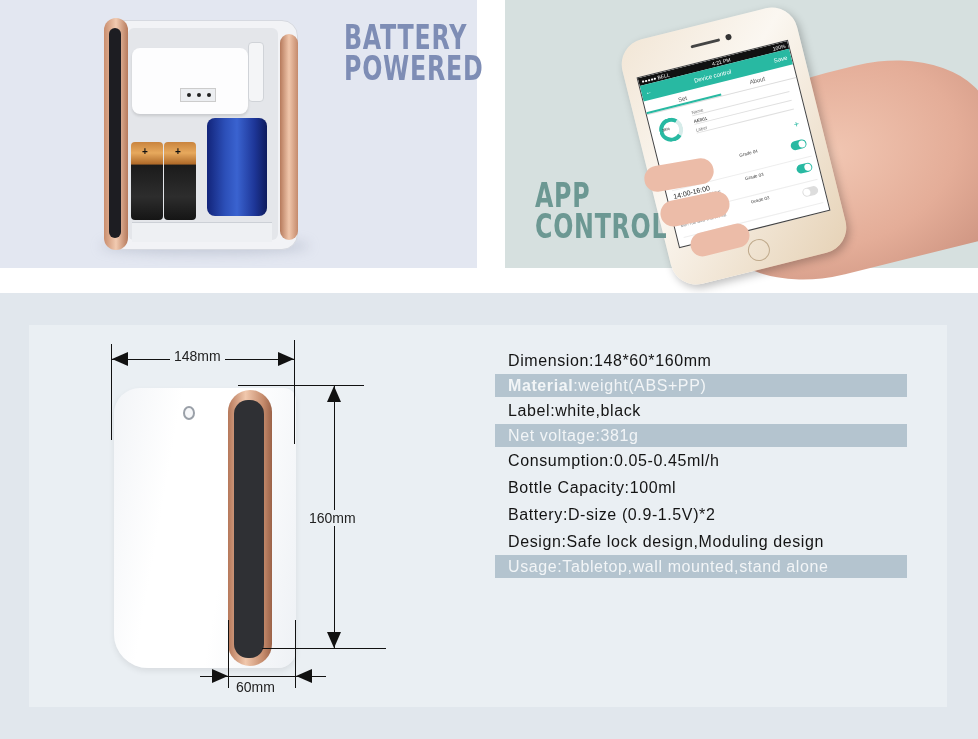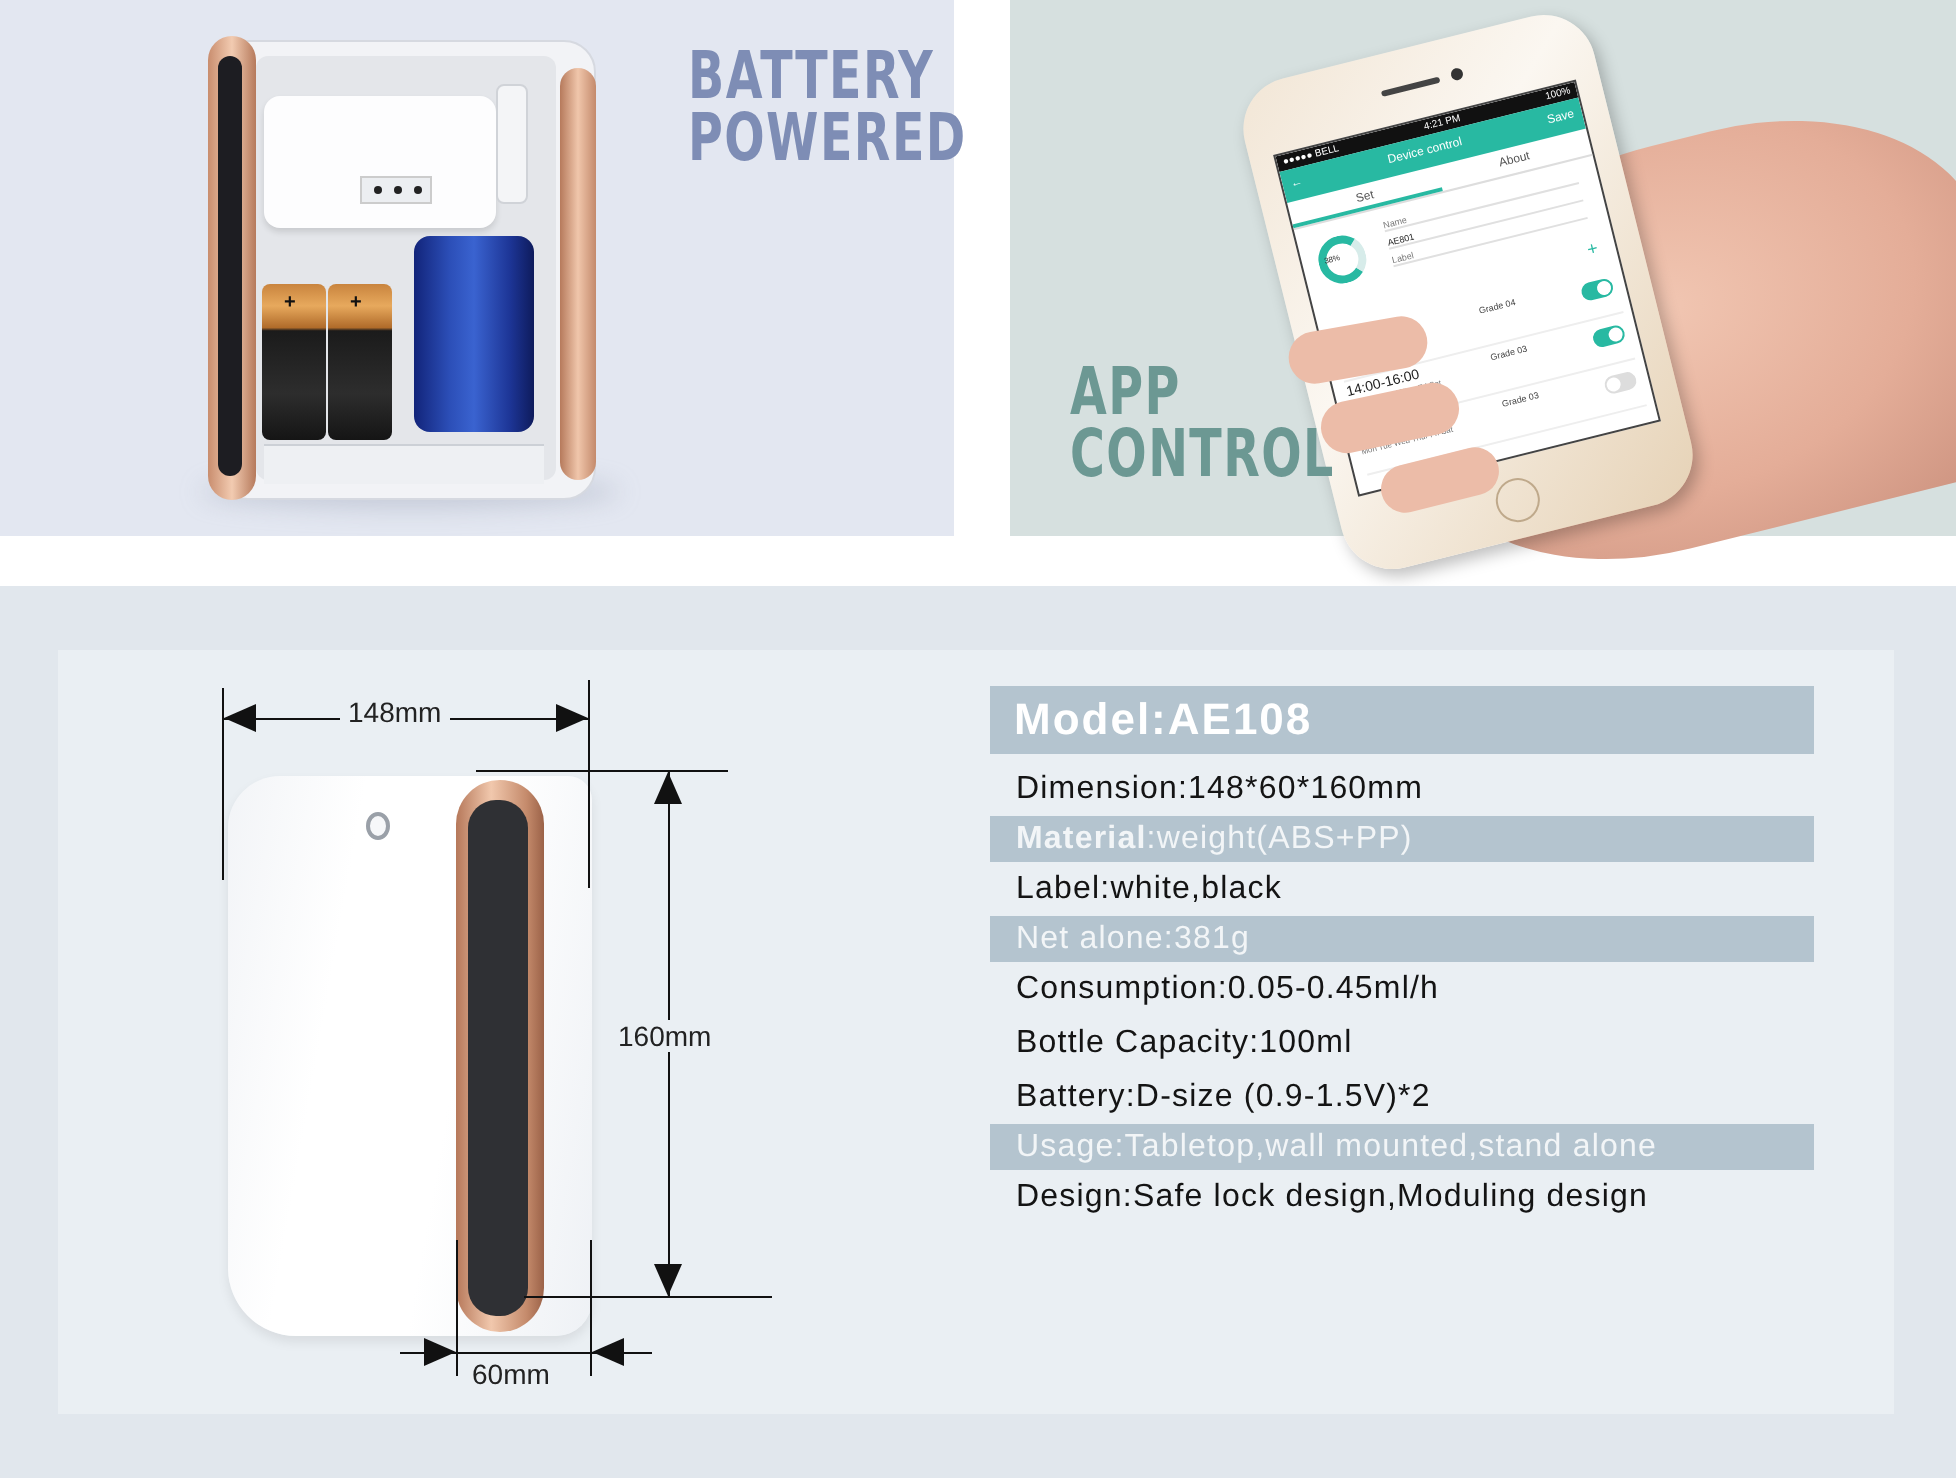--- a/index.html
+++ b/index.html
@@ -209,24 +209,23 @@
 <div class="dim-label" style="left:305px;top:510px">160mm</div>
 
 <div class="dim-line" style="left:228px;top:620px;width:1px;height:68px"></div>
 <div class="dim-line" style="left:295px;top:620px;width:1px;height:68px"></div>
 <div class="dim-line" style="left:200px;top:676px;width:126px;height:1px"></div>
 <div class="arrow arrow-right" style="left:212px;top:669px"></div>
 <div class="arrow arrow-left" style="left:296px;top:669px"></div>
 <div class="dim-label" style="left:232px;top:679px;background:transparent">60mm</div>
 
 <div class="spec-table">
-  <div class="spec-title">Model:AE108</div>
   <div style="height:4px"></div>
   <div class="spec-row plain"><span>Dimension</span><span>:148*60*160mm</span></div>
   <div class="spec-row shaded"><span class="spec-key-strong">Material</span><span>:weight(ABS+PP)</span></div>
   <div class="spec-row plain"><span>Label</span><span>:white,black</span></div>
-  <div class="spec-row shaded"><span>Net alone</span><span>:381g</span></div>
+  <div class="spec-row shaded"><span>Net voltage</span><span>:381g</span></div>
   <div class="spec-row plain"><span>Consumption</span><span>:0.05-0.45ml/h</span></div>
   <div class="spec-row plain"><span>Bottle Capacity</span><span>:100ml</span></div>
   <div class="spec-row plain"><span>Battery</span><span>:D-size (0.9-1.5V)*2</span></div>
+  <div class="spec-row plain"><span>Design</span><span>:Safe lock design,Moduling design</span></div>
   <div class="spec-row shaded"><span>Usage</span><span>:Tabletop,wall mounted,stand alone</span></div>
-  <div class="spec-row plain"><span>Design</span><span>:Safe lock design,Moduling design</span></div>
 </div>
 
 </body></html>

